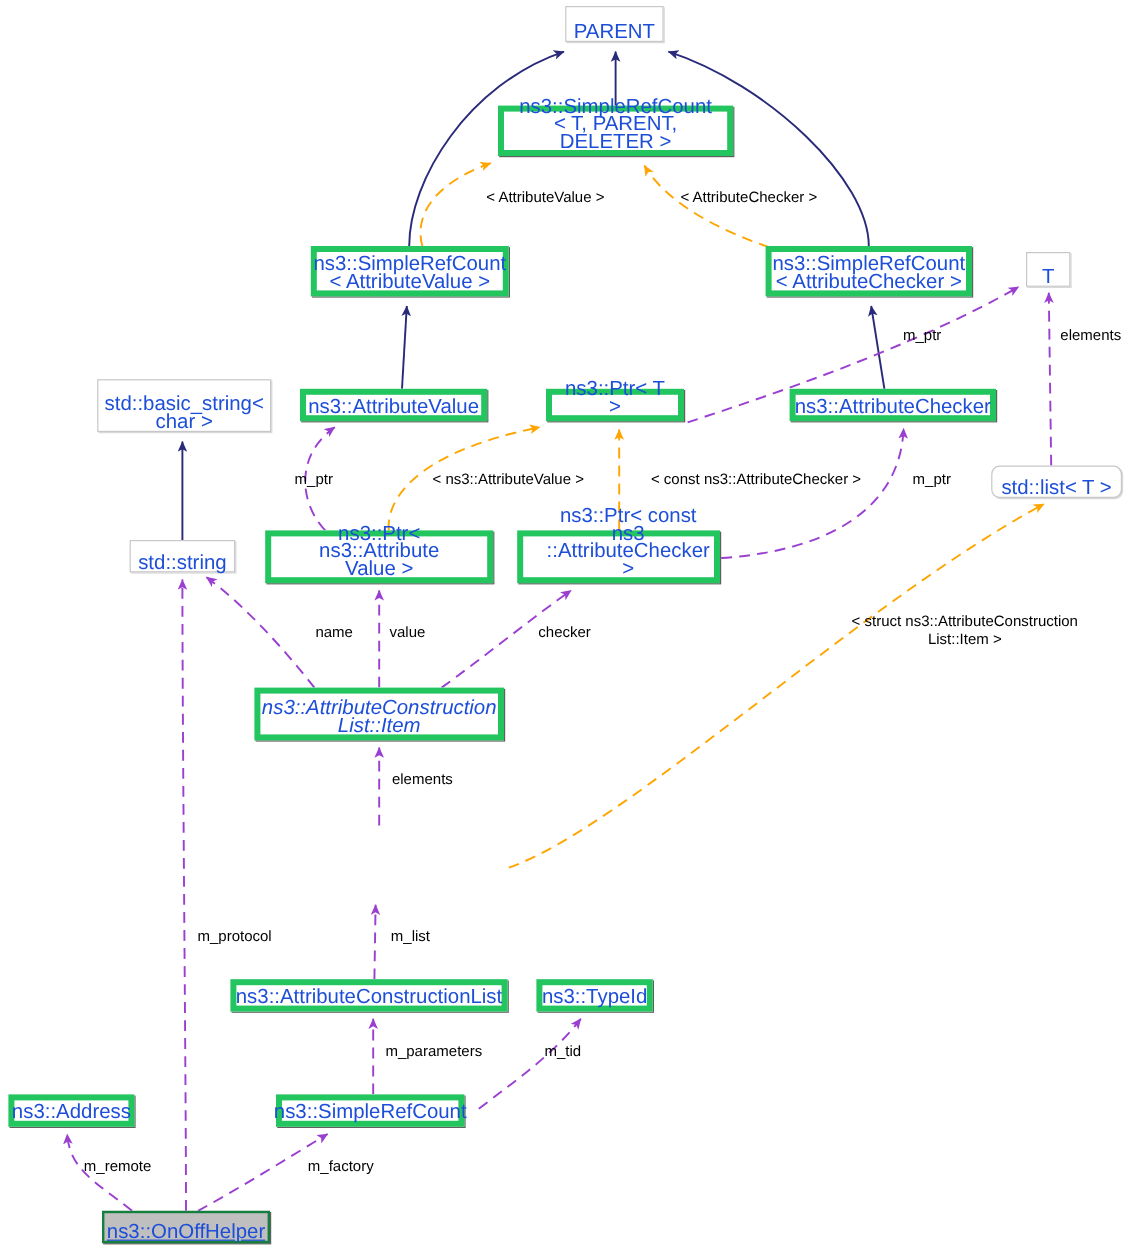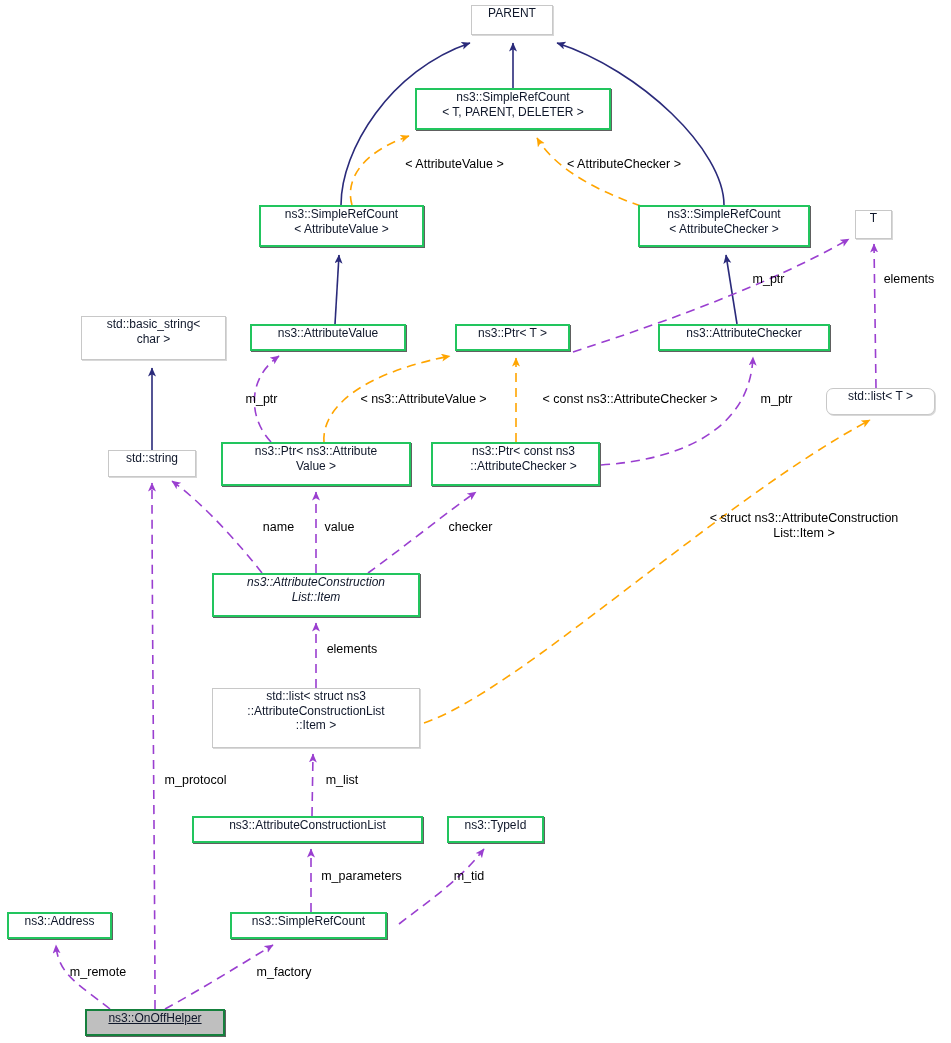--- a/index.html
+++ b/index.html
@@ -1,20 +1,20 @@
 <!DOCTYPE html>
 <html><head>
 <meta charset="utf-8">
 <style>
   html,body{margin:0;padding:0;background:#ffffff;}
   body{width:951px;height:1043px;font-family:"Liberation Sans",sans-serif;overflow:hidden;}
   #diagram-root{position:relative;width:951px;height:1043px;}
   svg.layer{position:absolute;left:0;top:0;width:951px;height:1043px;}
-  .node-box{position:absolute;box-sizing:border-box;display:flex;align-items:flex-start;justify-content:center;text-align:center;background:#ffffff;font-size:12px;line-height:14.5px;color:#0f172a;}
-  .node-box.solid{border:2px solid #22c55e;box-shadow:1px 1px 0 0 #606060;}
+  .node-box{position:absolute;box-sizing:border-box;display:flex;align-items:flex-end;justify-content:center;text-align:center;background:#ffffff;font-size:17px;line-height:14.5px;color:#1d4ed8;}
+  .node-box.solid{border:5px solid #22c55e;box-shadow:1px 1px 0 0 #606060;}
   .node-box.lib{border:1px solid #c8c8c8;box-shadow:1px 1px 0 0 #d8d8d8;}
   .node-box.current{background:#bfbfbf;border:2px solid #15803d;box-shadow:1px 1px 0 0 #606060;text-decoration:underline;}
   .node-label{display:block;padding:0 4px;white-space:pre-line;}
   .edge-label{position:absolute;font-size:12.5px;line-height:14.5px;color:#000000;white-space:pre-line;text-align:center;}
 </style>
 </head>
 <body>
 
 <div id="diagram-root">
 
@@ -105,25 +105,20 @@
 Value &gt;</span>
     </div>
   <div class="node-box solid" style="left:431px;top:442px;width:169px;height:44px;padding-left:16px;">
       <span class="node-label">ns3::Ptr&lt; const ns3
 ::AttributeChecker &gt;</span>
     </div>
   <div class="node-box solid" style="left:212px;top:573px;width:208px;height:44px;font-style:italic;">
       <span class="node-label">ns3::AttributeConstruction
 List::Item</span>
     </div>
-  <div class="node-box lib" style="left:212px;top:688px;width:208px;height:60px;">
-      <span class="node-label">std::list&lt; struct ns3
-::AttributeConstructionList
-::Item &gt;</span>
-    </div>
   <div class="node-box solid" style="left:192px;top:816px;width:231px;height:27px;">
       <span class="node-label">ns3::AttributeConstructionList</span>
     </div>
   <div class="node-box solid" style="left:447px;top:816px;width:97px;height:27px;">
       <span class="node-label">ns3::TypeId</span>
     </div>
   <div class="node-box solid" style="left:7px;top:912px;width:105px;height:27px;">
       <span class="node-label">ns3::Address</span>
     </div>
   <div class="node-box solid" style="left:230px;top:912px;width:157px;height:27px;">

